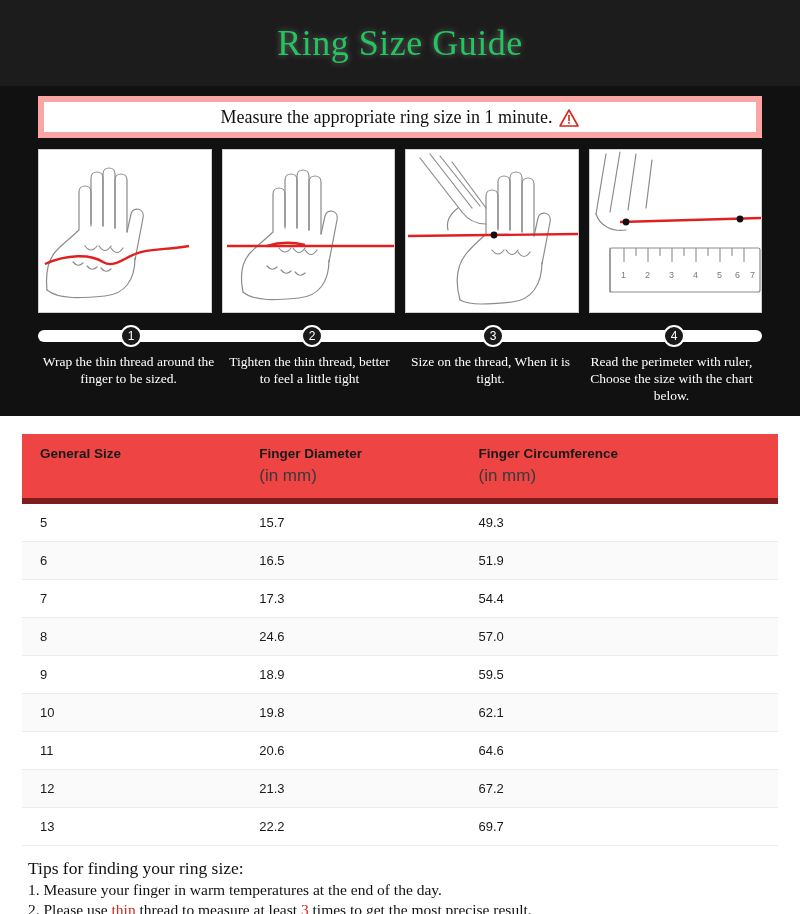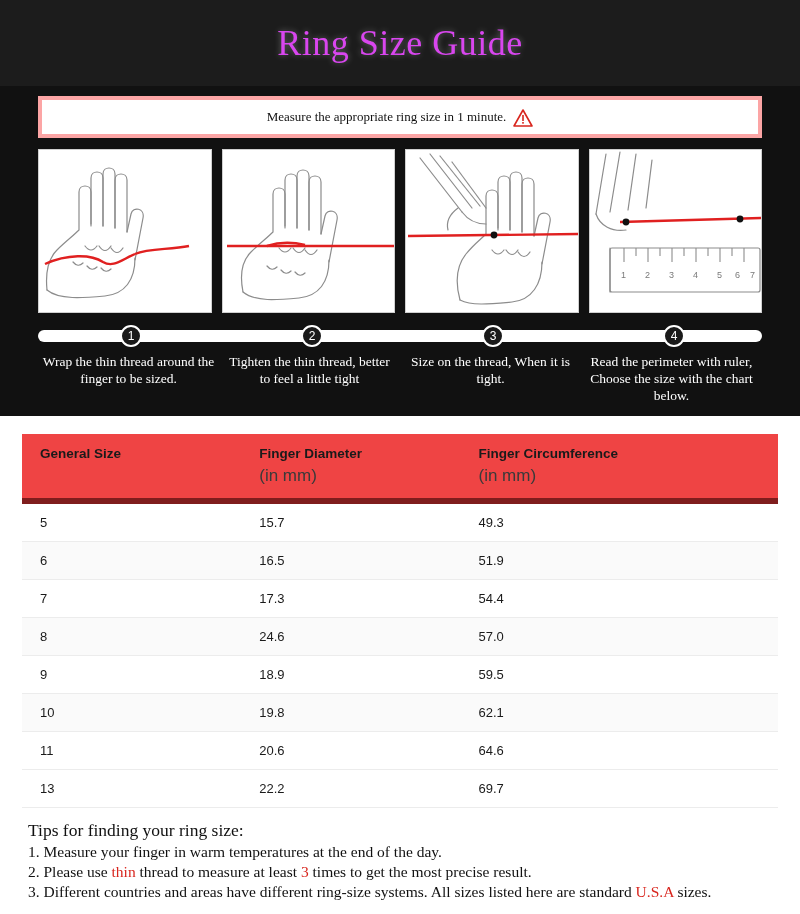--- a/index.html
+++ b/index.html
@@ -19,42 +19,42 @@
   
   .header {
     background: #1c1c1c;
     height: 86px;
     display: flex;
     align-items: center;
     justify-content: center;
   }
   .header h1 {
     margin: 0;
-    color: #d946ef;
+    color: #22c55e;
     font-family: "Liberation Serif", serif;
     font-size: 36px;
     font-weight: 400;
     letter-spacing: 0.5px;
     text-shadow: 0 0 6px rgba(255,255,255,0.35);
   }
 
   
   .dark-section {
     background: #111111;
     padding: 10px 38px 12px 38px;
   }
   .notice {
     background: #ffffff;
-    border: 4px solid #fca5a5;
+    border: 6px solid #fca5a5;
     height: 42px;
     display: flex;
     align-items: center;
     justify-content: center;
     gap: 7px;
-    font-size: 13px;
+    font-size: 18px;
     color: #111;
     padding: 0 10px;
   }
   .warn-tri {
     display: inline-block;
     width: 20px; height: 18px;
     position: relative;
     top: 1px;
   }
 
@@ -370,20 +370,25 @@
         <tr class="even">
           <td>10</td>
           <td>19.8</td>
           <td>62.1</td>
         </tr>
         <tr class="odd">
           <td>11</td>
           <td>20.6</td>
           <td>64.6</td>
         </tr>
+        <tr class="even">
+          <td>12</td>
+          <td>21.3</td>
+          <td>67.2</td>
+        </tr>
         <tr class="odd">
           <td>13</td>
           <td>22.2</td>
           <td>69.7</td>
         </tr>
       </tbody>
     </table>
   </div>
 
   <div class="tips">

